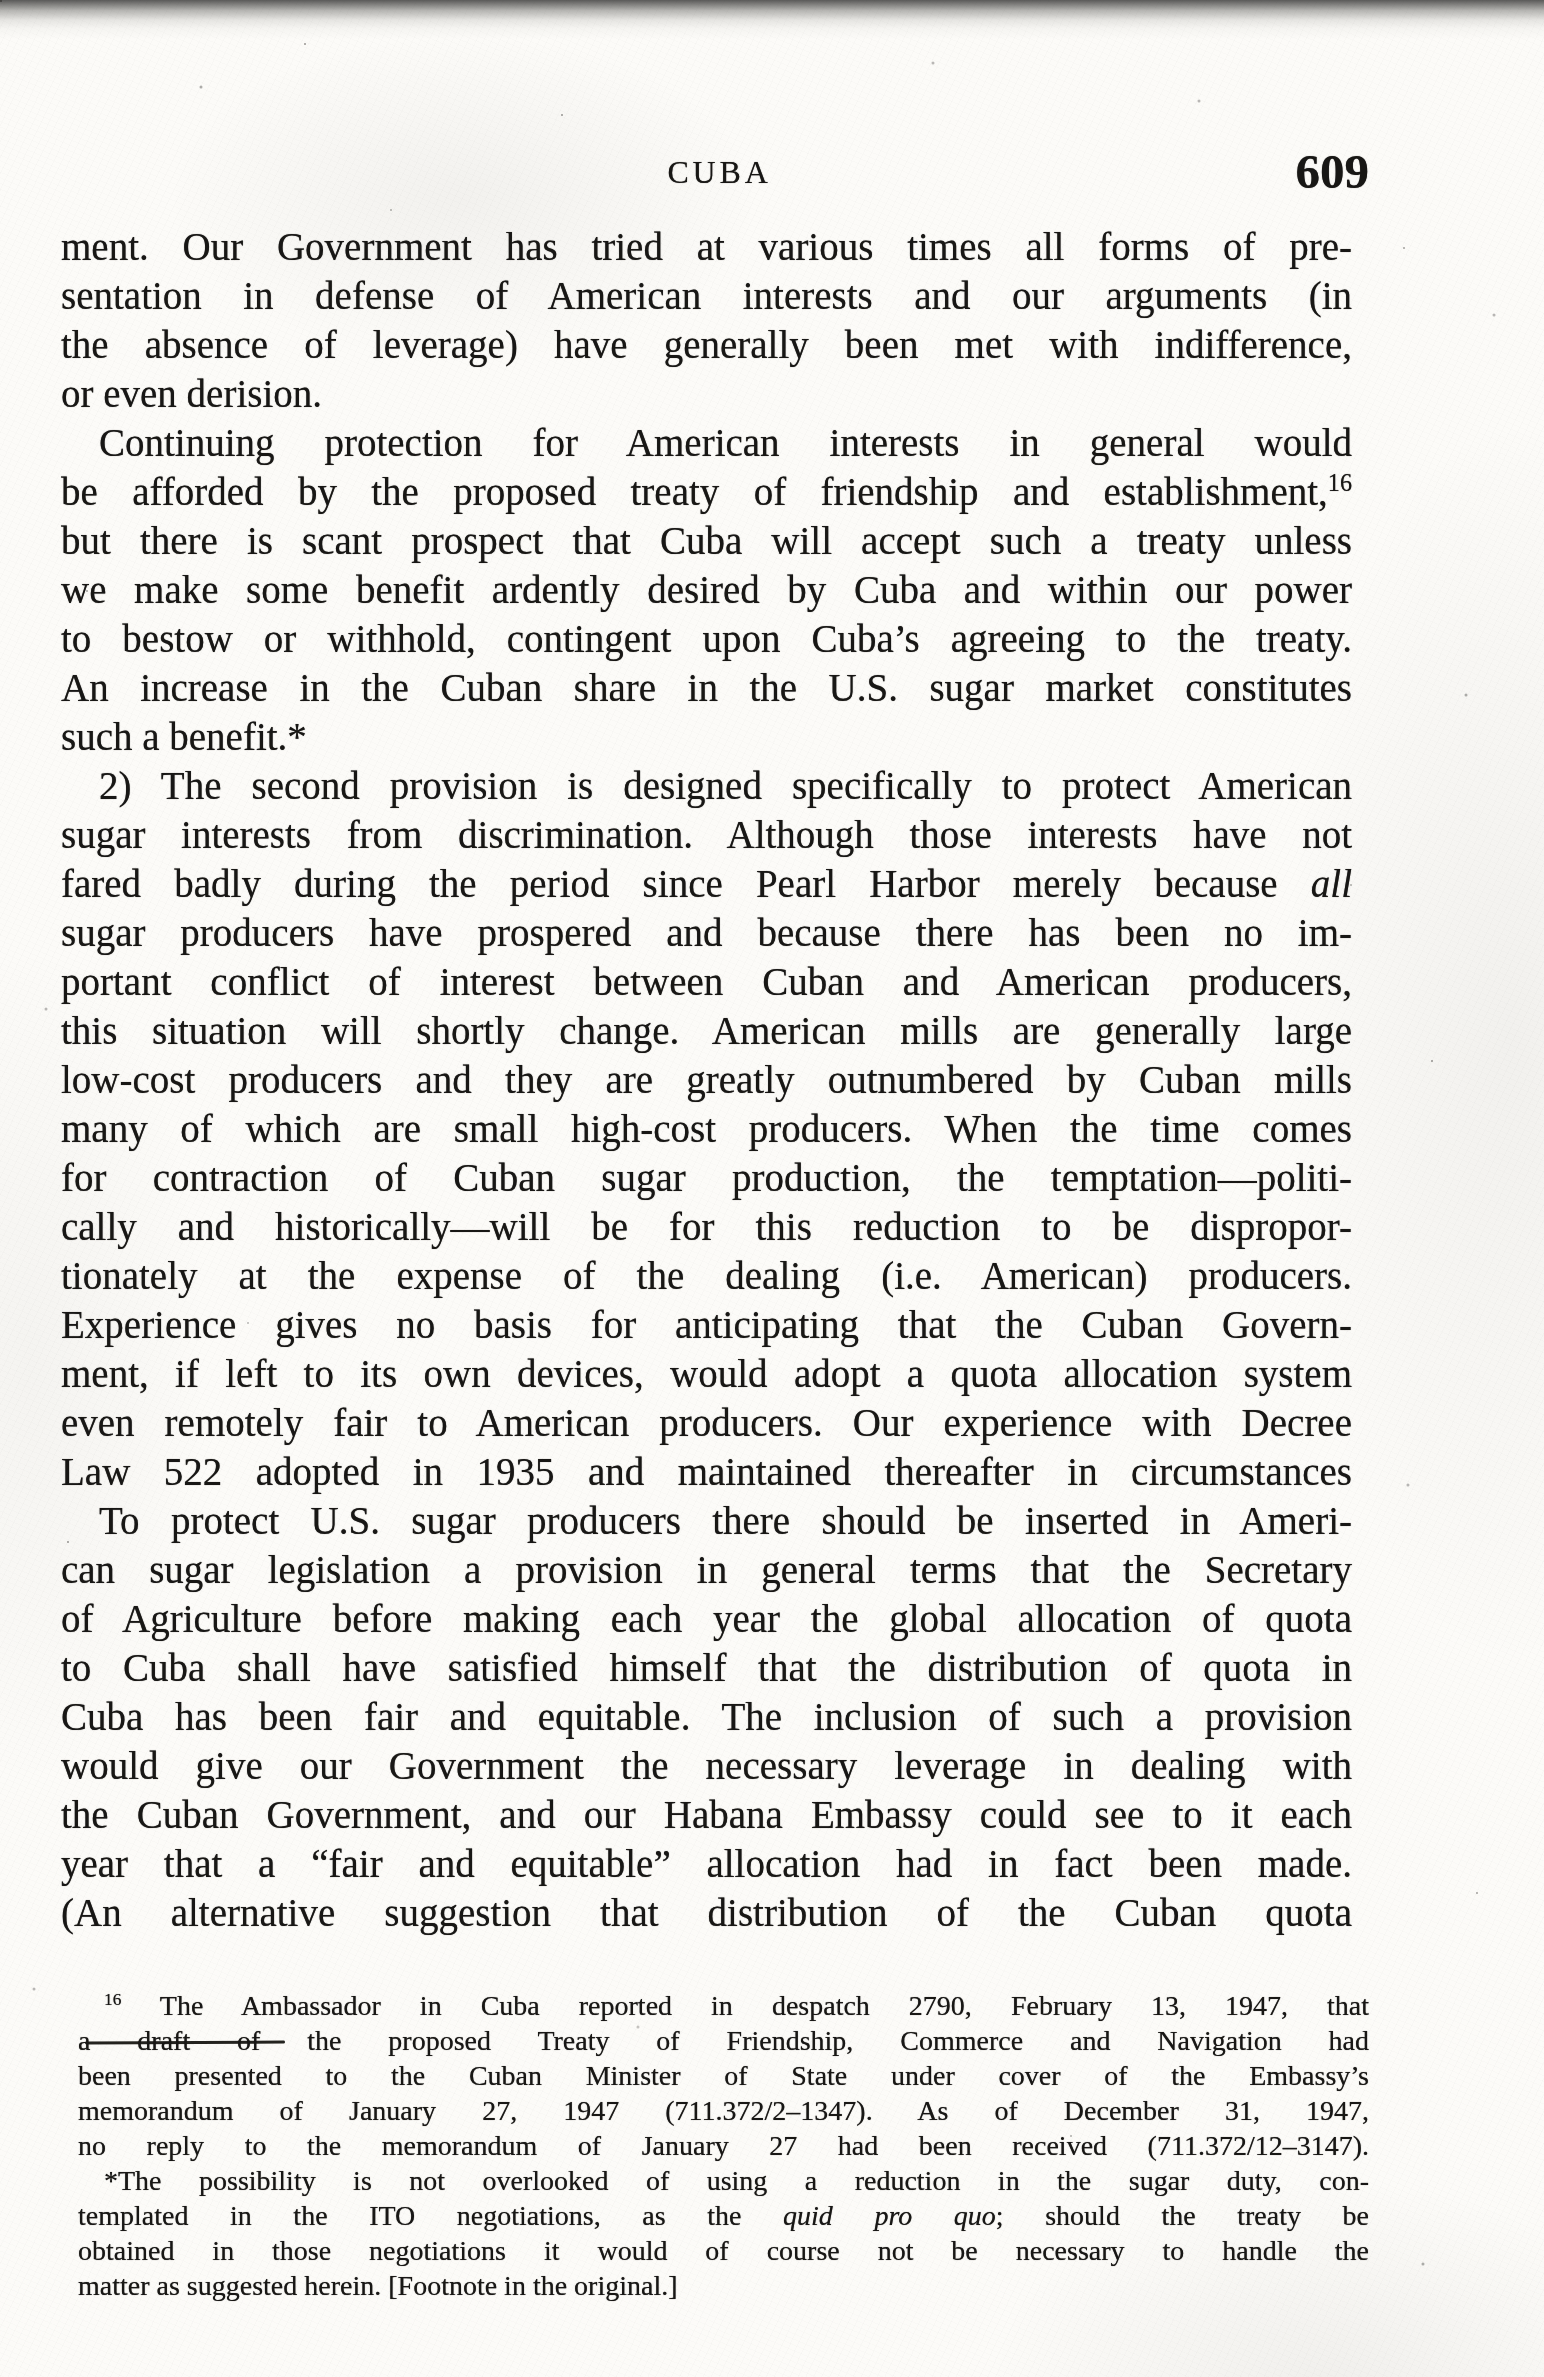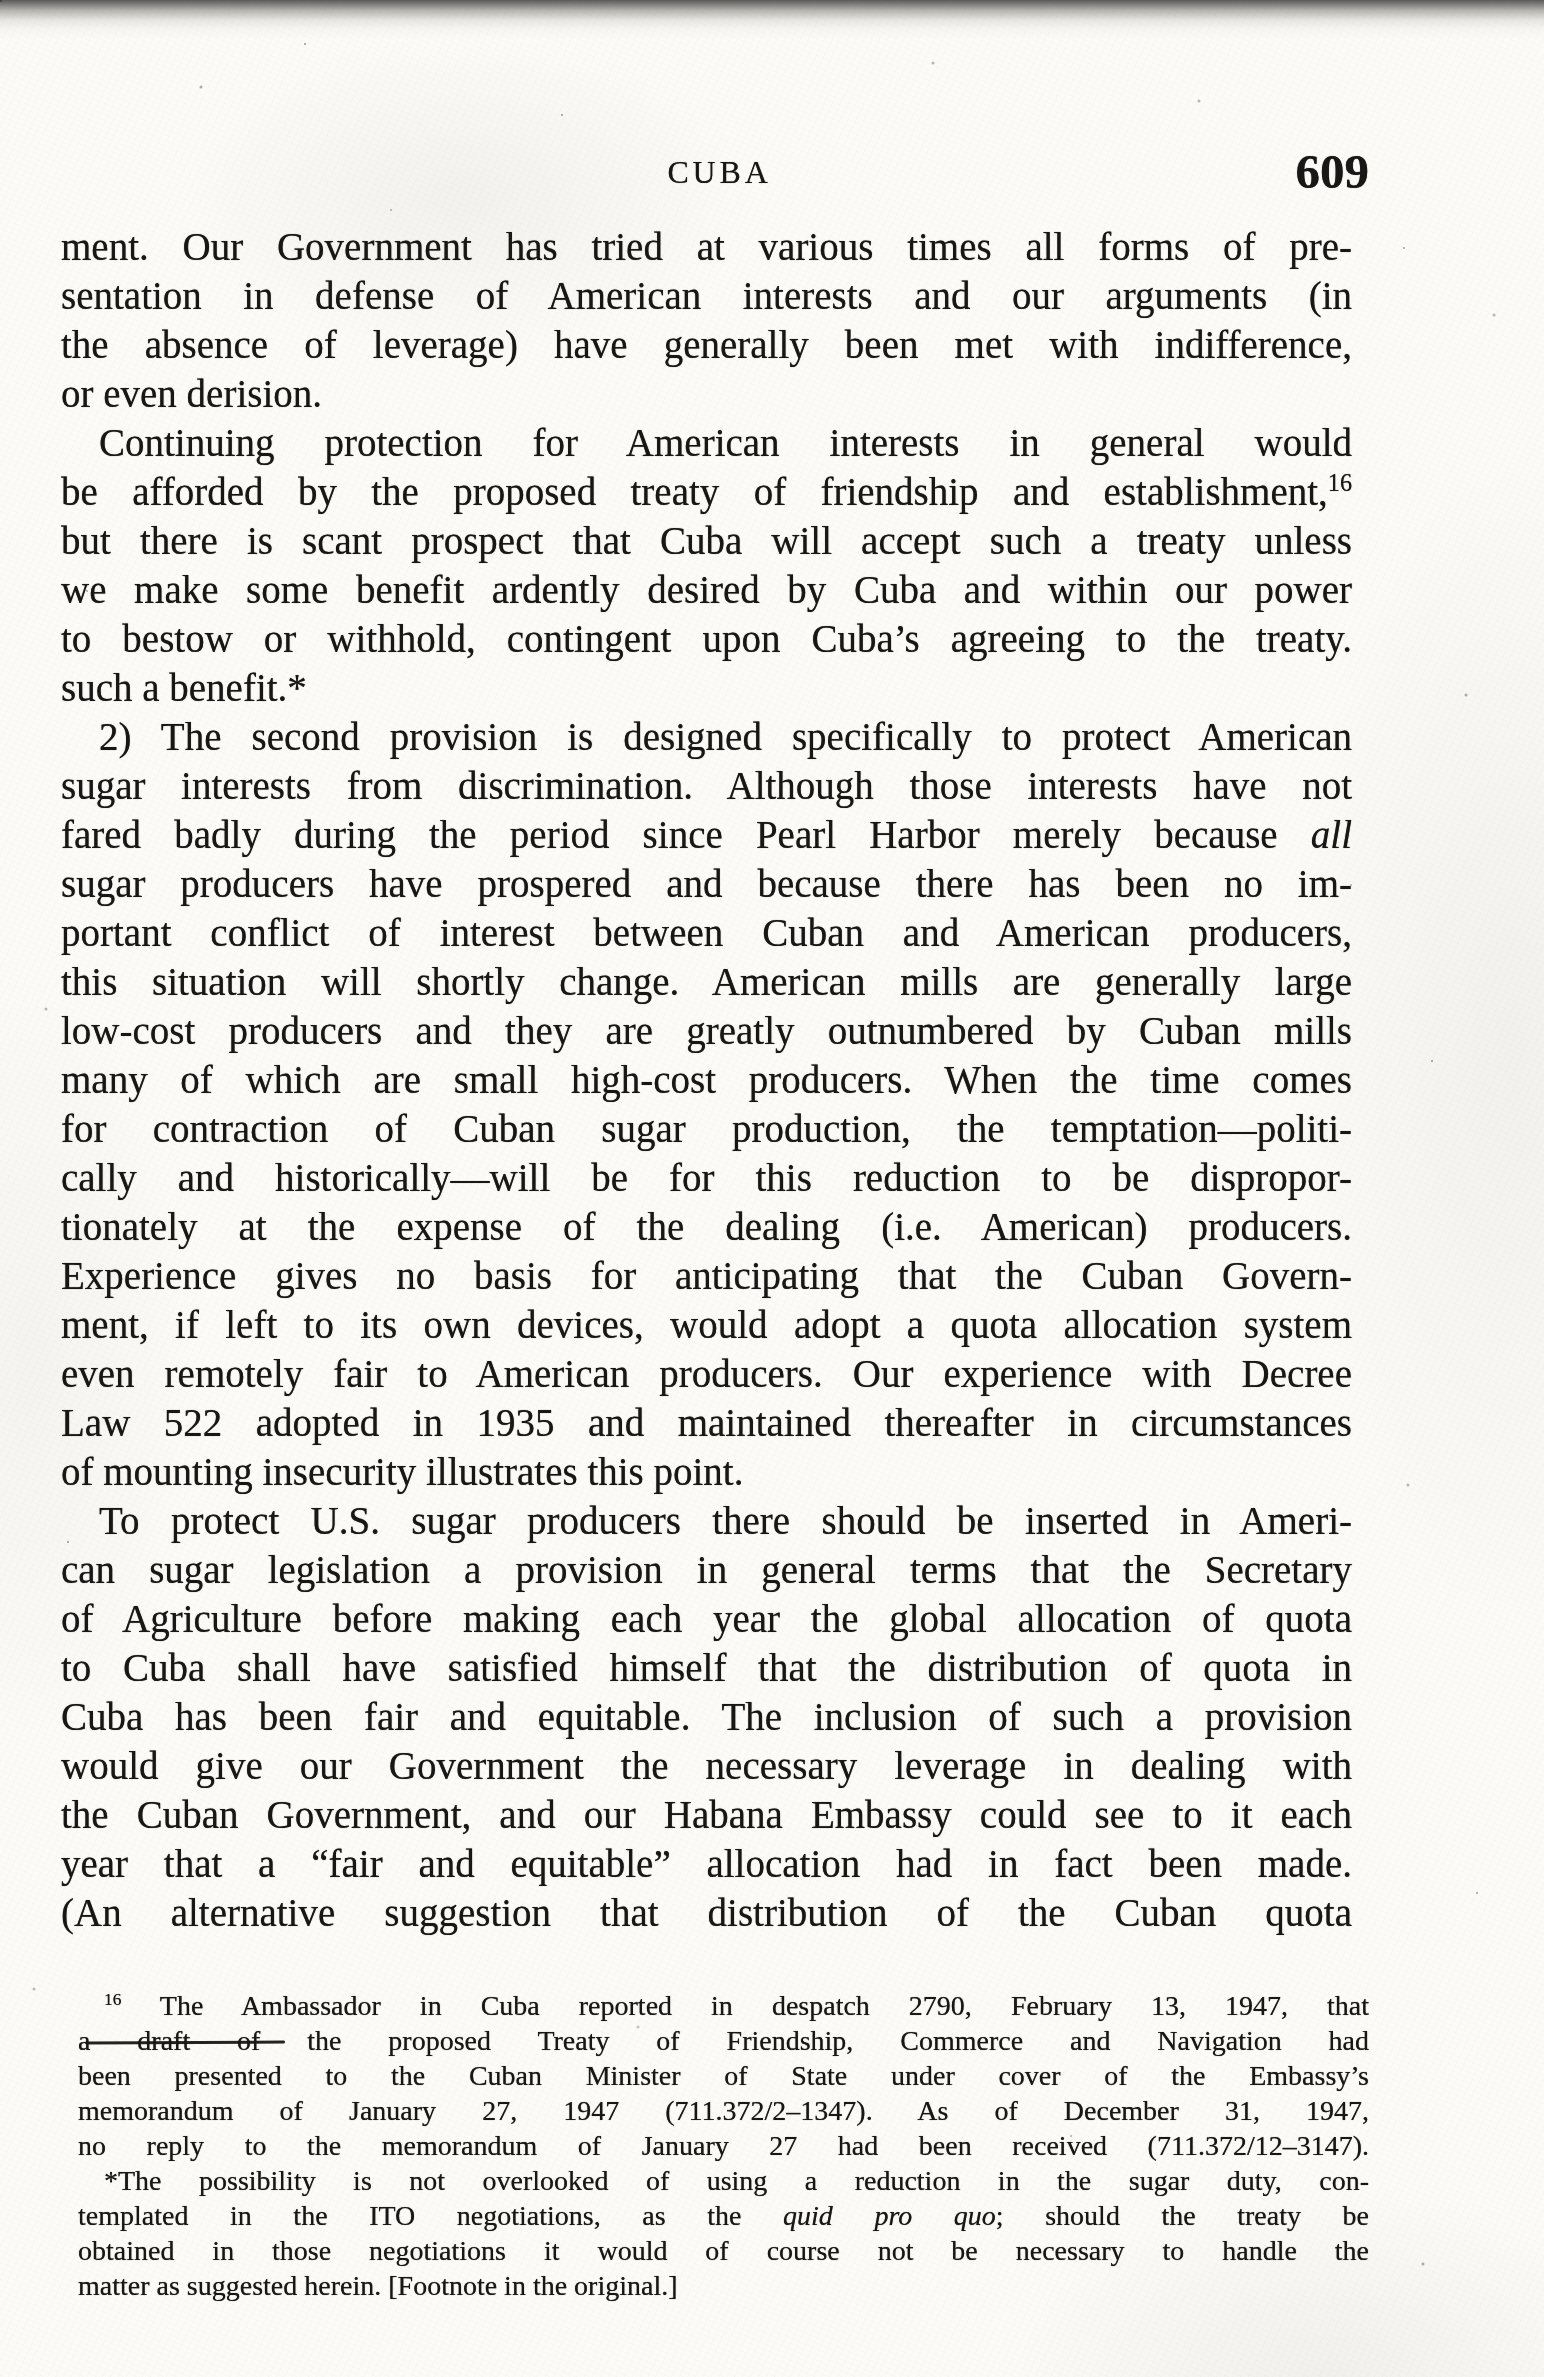--- a/index.html
+++ b/index.html
@@ -130,39 +130,39 @@
         <div class="line jl"><span>sentation in defense of American interests and our arguments (in</span></div>
         <div class="line jl"><span>the absence of leverage) have generally been met with indifference,</span></div>
         <div class="line ll"><span>or even derision.</span></div>
       </div>
       <div class="para indent">
         <div class="line jl"><span>Continuing protection for American interests in general would</span></div>
         <div class="line jl"><span>be afforded by the proposed treaty of friendship and establishment,</span><span class="seg-sup">16</span></div>
         <div class="line jl"><span>but there is scant prospect that Cuba will accept such a treaty unless</span></div>
         <div class="line jl"><span>we make some benefit ardently desired by Cuba and within our power</span></div>
         <div class="line jl"><span>to bestow or withhold, contingent upon Cuba’s agreeing to the treaty.</span></div>
+        <div class="line jl"><span>An increase in the Cuban share in the U.S. sugar market constitutes</span></div>
         <div class="line ll"><span>such a benefit.*</span></div>
       </div>
       <div class="para indent">
         <div class="line jl"><span>2) The second provision is designed specifically to protect American</span></div>
         <div class="line jl"><span>sugar interests from discrimination. Although those interests have not</span></div>
         <div class="line jl"><span>fared badly during the period since Pearl Harbor merely because </span><span class="seg-i">all</span></div>
         <div class="line jl"><span>sugar producers have prospered and because there has been no im-</span></div>
         <div class="line jl"><span>portant conflict of interest between Cuban and American producers,</span></div>
         <div class="line jl"><span>this situation will shortly change. American mills are generally large</span></div>
         <div class="line jl"><span>low-cost producers and they are greatly outnumbered by Cuban mills</span></div>
         <div class="line jl"><span>many of which are small high-cost producers. When the time comes</span></div>
         <div class="line jl"><span>for contraction of Cuban sugar production, the temptation—politi-</span></div>
         <div class="line jl"><span>cally and historically—will be for this reduction to be dispropor-</span></div>
         <div class="line jl"><span>tionately at the expense of the dealing (i.e. American) producers.</span></div>
         <div class="line jl"><span>Experience gives no basis for anticipating that the Cuban Govern-</span></div>
         <div class="line jl"><span>ment, if left to its own devices, would adopt a quota allocation system</span></div>
         <div class="line jl"><span>even remotely fair to American producers. Our experience with Decree</span></div>
         <div class="line jl"><span>Law 522 adopted in 1935 and maintained thereafter in circumstances</span></div>
-        <div class="line ll"><span>of mounting insecurity illustrates this point.</span></div>
       </div>
       <div class="para indent">
         <div class="line jl"><span>To protect U.S. sugar producers there should be inserted in Ameri-</span></div>
         <div class="line jl"><span>can sugar legislation a provision in general terms that the Secretary</span></div>
         <div class="line jl"><span>of Agriculture before making each year the global allocation of quota</span></div>
         <div class="line jl"><span>to Cuba shall have satisfied himself that the distribution of quota in</span></div>
         <div class="line jl"><span>Cuba has been fair and equitable. The inclusion of such a provision</span></div>
         <div class="line jl"><span>would give our Government the necessary leverage in dealing with</span></div>
         <div class="line jl"><span>the Cuban Government, and our Habana Embassy could see to it each</span></div>
         <div class="line jl"><span>year that a “fair and equitable” allocation had in fact been made.</span></div>

